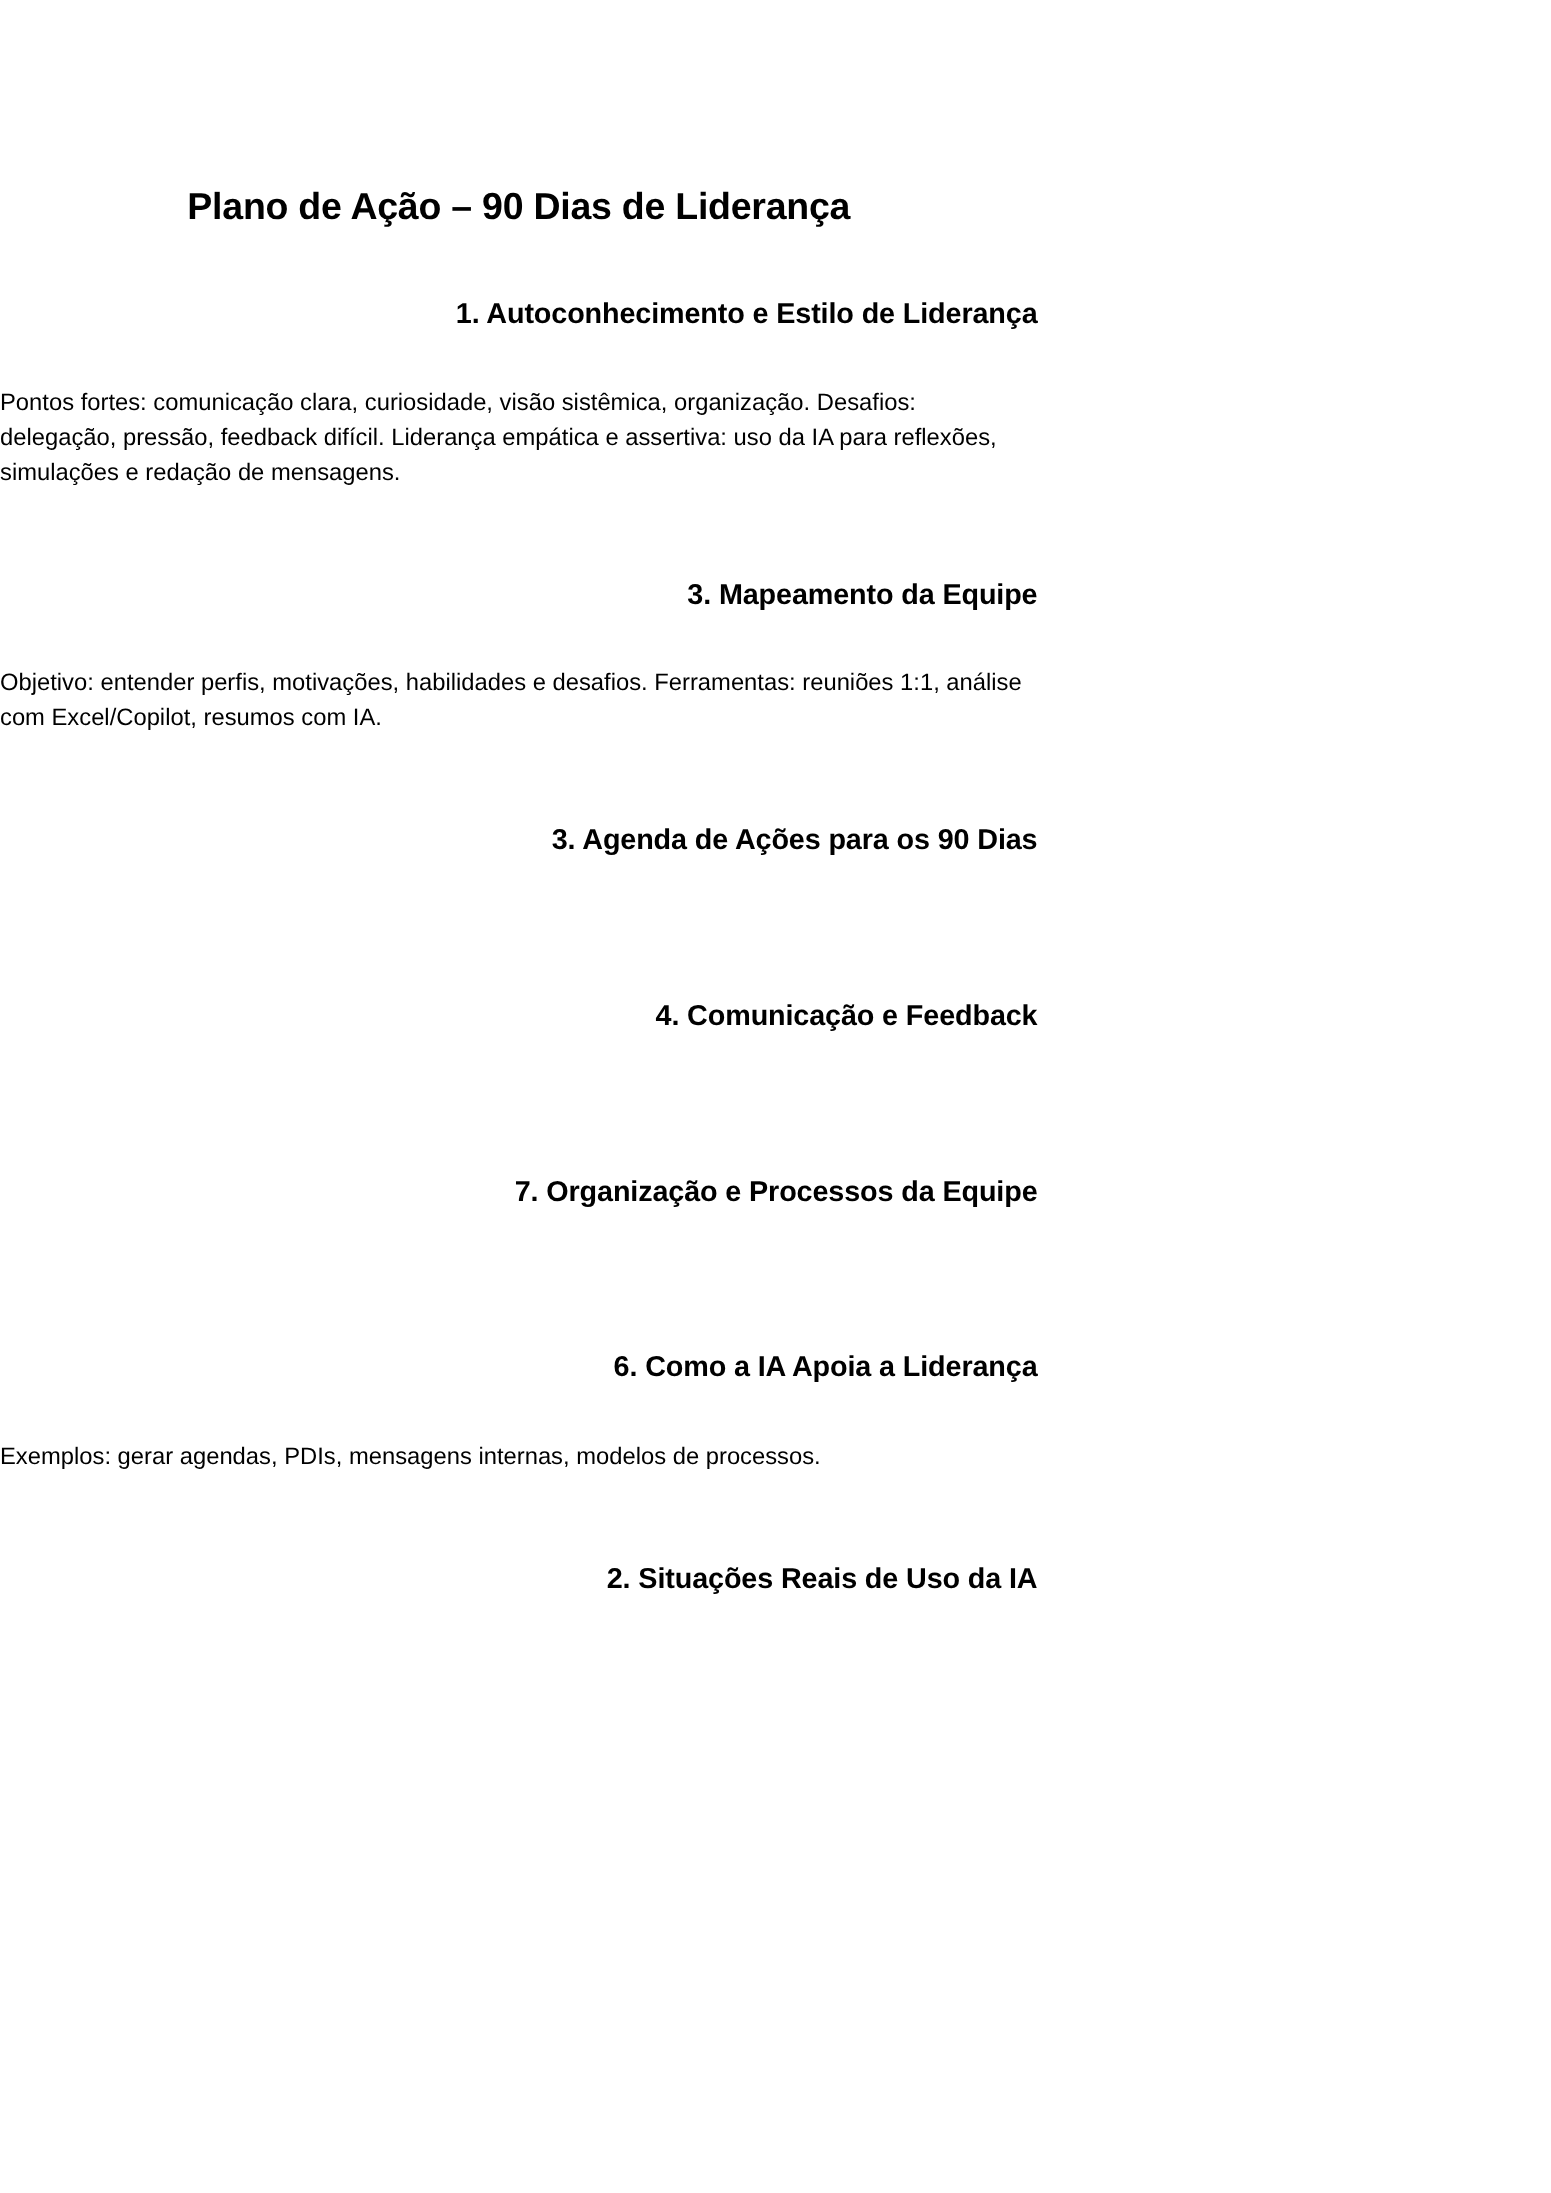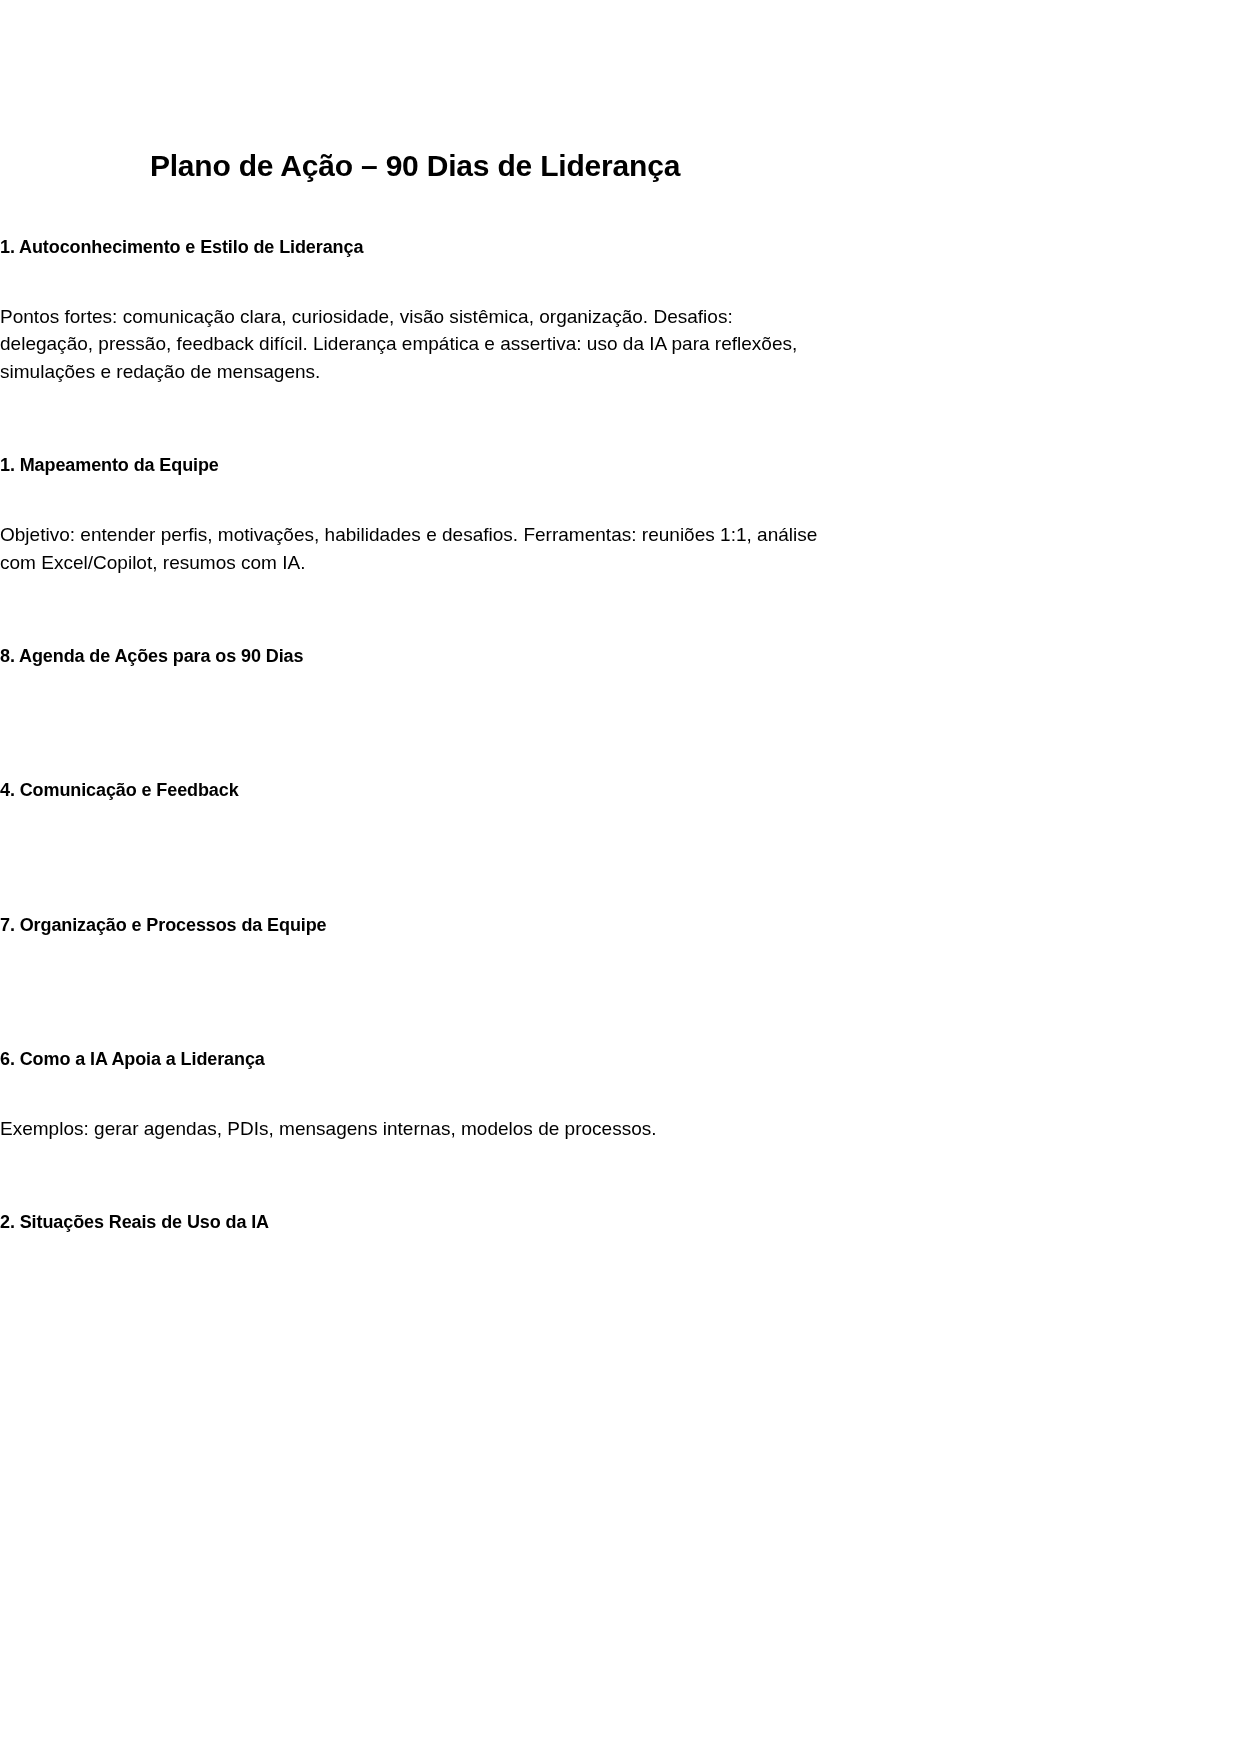--- a/index.html
+++ b/index.html
@@ -45,26 +45,27 @@
     top: 236px;
     left: 0;
     width: 830px;
   }
 
   .section {
     margin: 0 0 0 0;
   }
 
   .section-heading {
-    font-size: 18px;
+    font-size: 23px;
     font-weight: bold;
     line-height: 1.25;
     margin: 0;
     padding: 0;
     letter-spacing: -0.1px;
+    text-align: right;
   }
 
   .section-body {
     font-size: 19px;
     line-height: 1.47;
     margin: 0;
     padding: 0;
     letter-spacing: 0.01px;
     text-align: left;
   }
@@ -89,29 +90,29 @@
 
     <div class="section">
       <h2 class="section-heading">1. Autoconhecimento e Estilo de Liderança</h2>
       <div class="gap-heading-to-body"></div>
       <p class="section-body">Pontos fortes: comunicação clara, curiosidade, visão sistêmica, organização. Desafios: delegação, pressão, feedback difícil. Liderança empática e assertiva: uso da IA para reflexões, simulações e redação de mensagens.</p>
     </div>
 
     <div class="gap-body-to-heading"></div>
 
     <div class="section">
-      <h2 class="section-heading">1. Mapeamento da Equipe</h2>
+      <h2 class="section-heading">3. Mapeamento da Equipe</h2>
       <div class="gap-heading-to-body"></div>
       <p class="section-body">Objetivo: entender perfis, motivações, habilidades e desafios. Ferramentas: reuniões 1:1, análise com Excel/Copilot, resumos com IA.</p>
     </div>
 
     <div class="gap-body-to-heading"></div>
 
     <div class="section">
-      <h2 class="section-heading">8. Agenda de Ações para os 90 Dias</h2>
+      <h2 class="section-heading">3. Agenda de Ações para os 90 Dias</h2>
       <div class="gap-heading-to-body"></div>
     </div>
 
     <div class="gap-body-to-heading"></div>
 
     <div class="section">
       <h2 class="section-heading">4. Comunicação e Feedback</h2>
       <div class="gap-heading-to-body"></div>
     </div>
 

